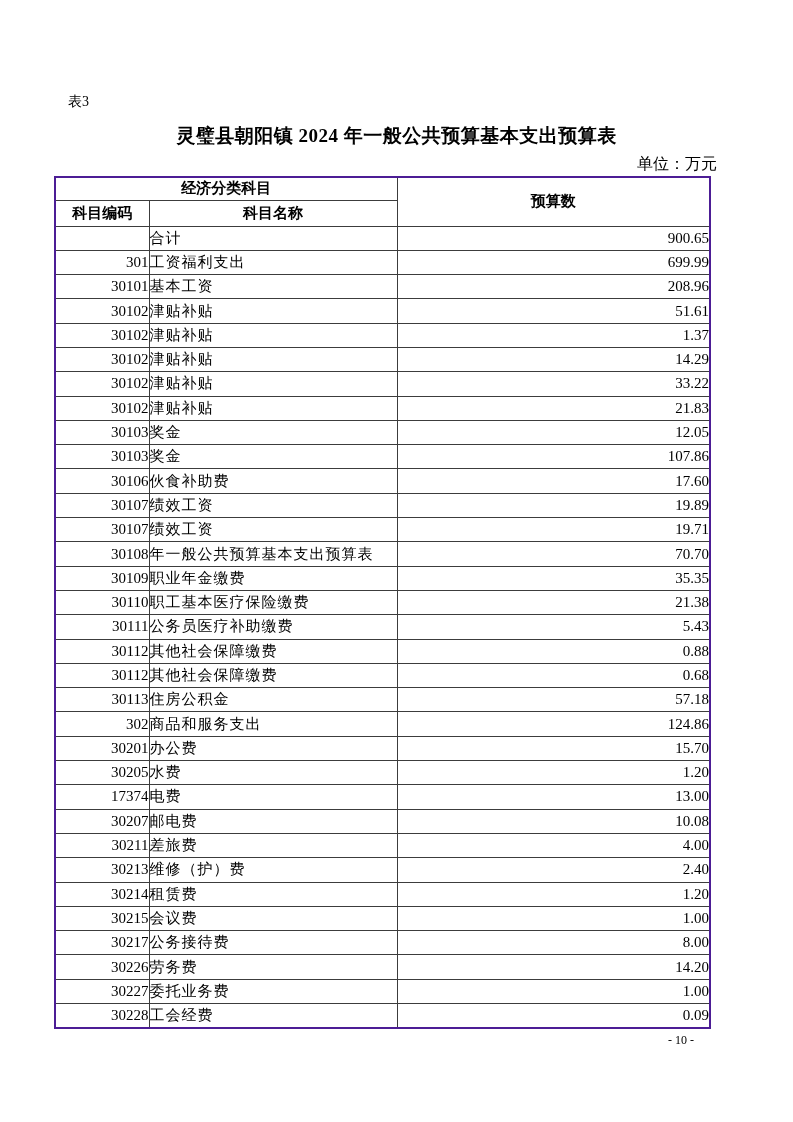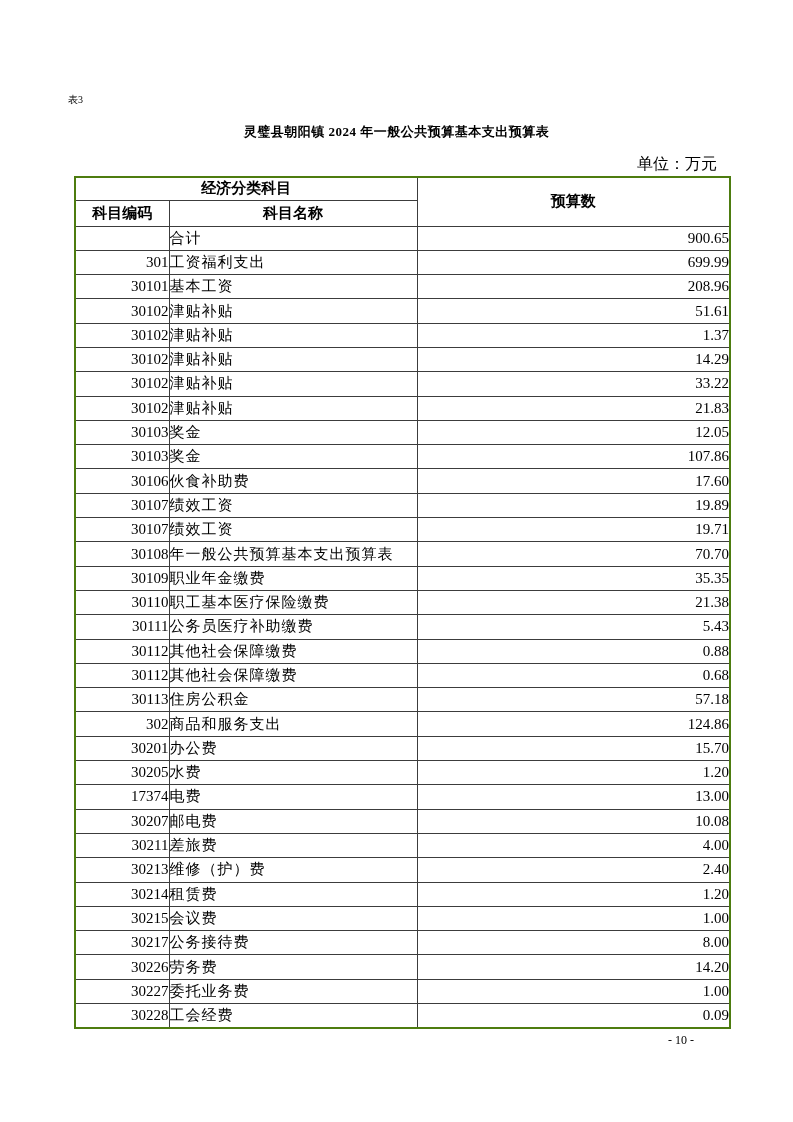--- a/index.html
+++ b/index.html
@@ -9,46 +9,46 @@
     height: 1122px;
     background: #ffffff;
     color: #000000;
     font-family: "Liberation Serif", "DejaVu Serif", serif;
     overflow: hidden;
   }
   .table-label {
     position: absolute;
     left: 68px;
     top: 93px;
-    font-size: 10px;
+    font-size: 14px;
   }
   .doc-title {
     position: absolute;
     left: 0;
     top: 123px;
     width: 793px;
     text-align: center;
-    font-size: 13px;
+    font-size: 19px;
     font-weight: bold;
     letter-spacing: 0.5px;
   }
   .unit-note {
     position: absolute;
     top: 154px;
     right: 76px;
     font-size: 16px;
   }
   table.budget {
     position: absolute;
-    left: 74px;
+    left: 54px;
     top: 176px;
     width: 655px;
     border-collapse: collapse;
     table-layout: fixed;
-    border: 2px solid #4d7c0f;
+    border: 2px solid #4c1d95;
   }
   table.budget th, table.budget td {
     border: 1px solid #3c3c3c;
     padding: 0;
     font-size: 15px;
     line-height: 1;
     overflow: hidden;
     white-space: nowrap;
   }
   table.budget thead th {

